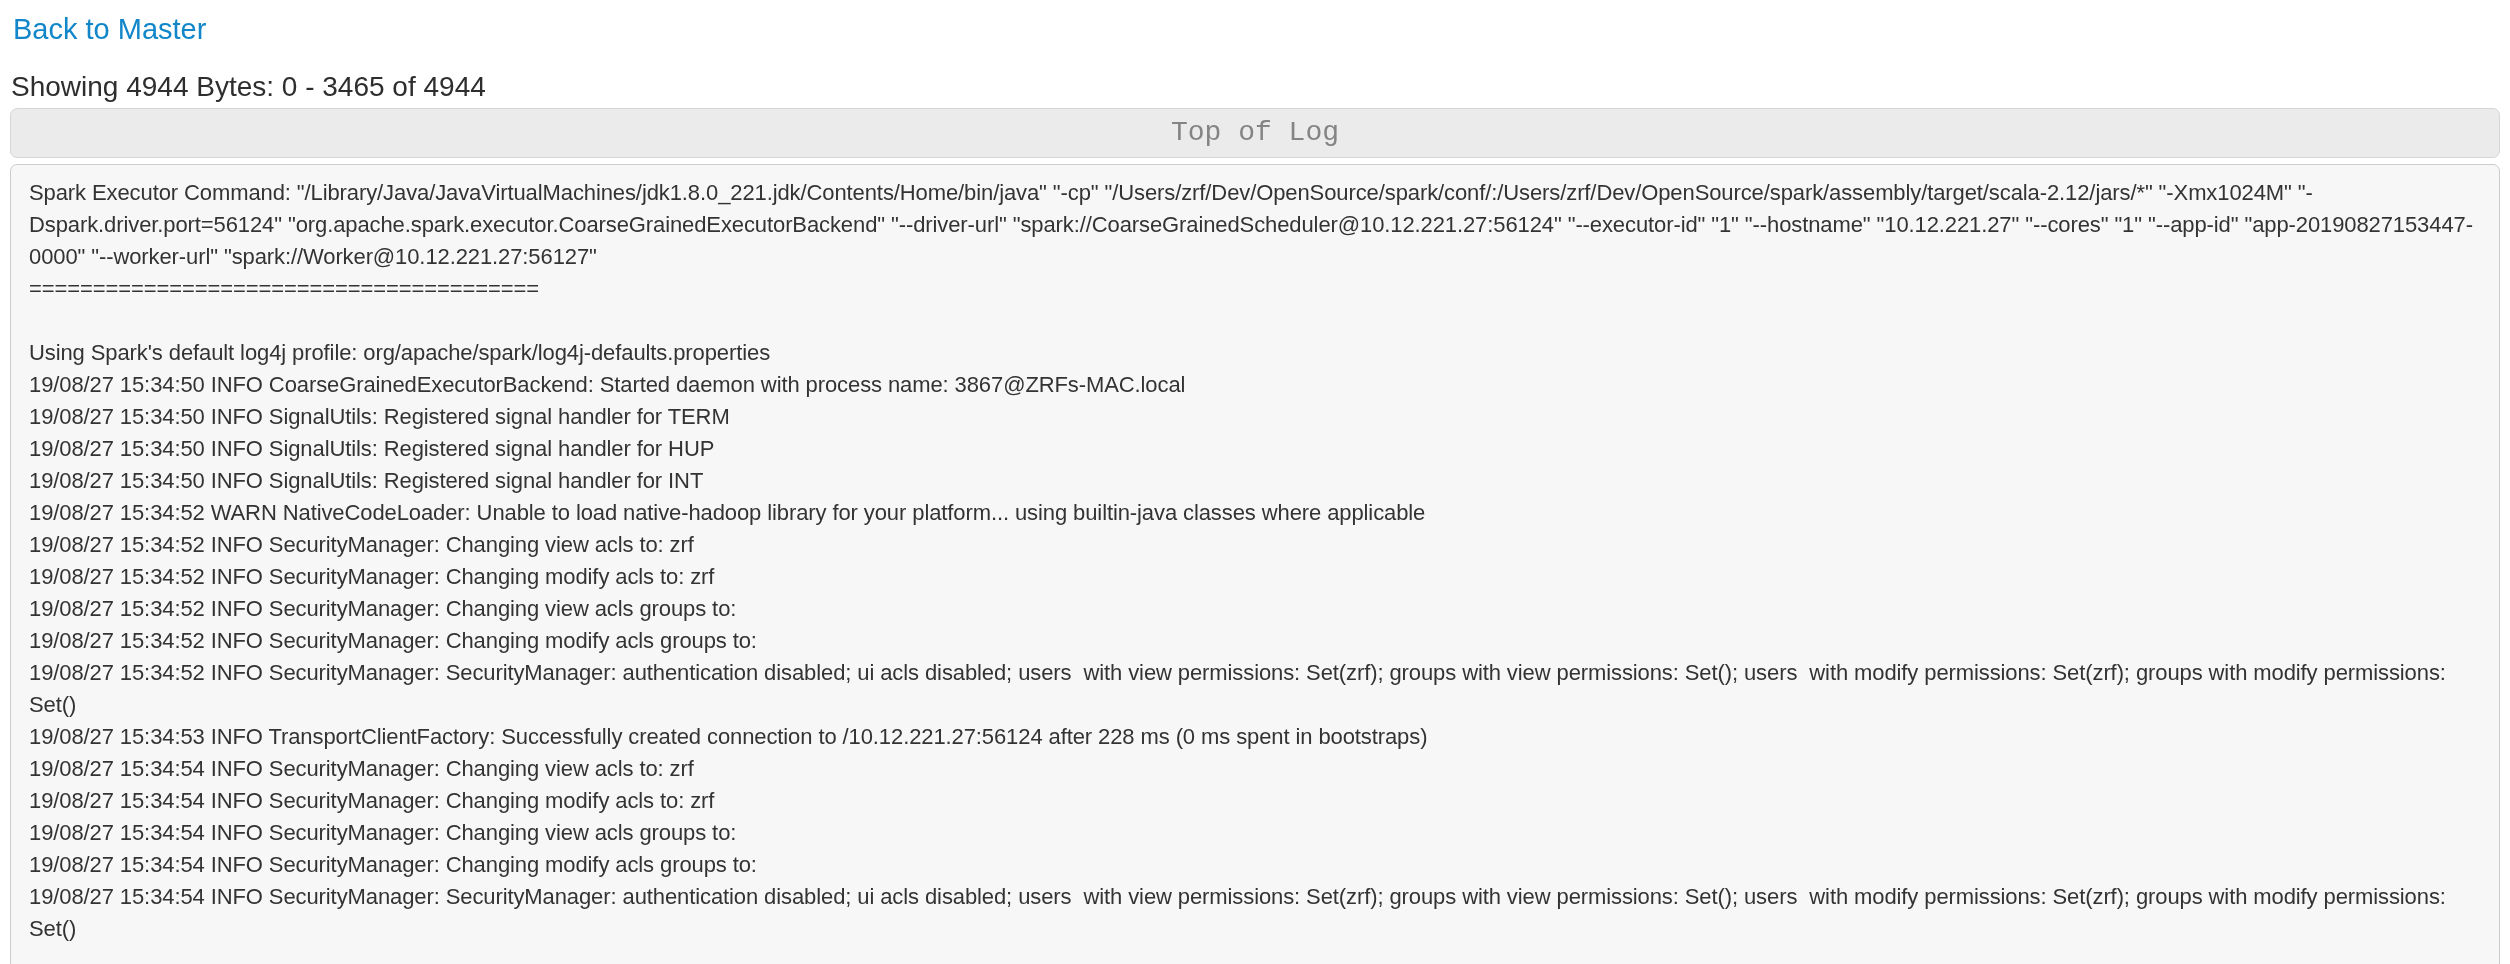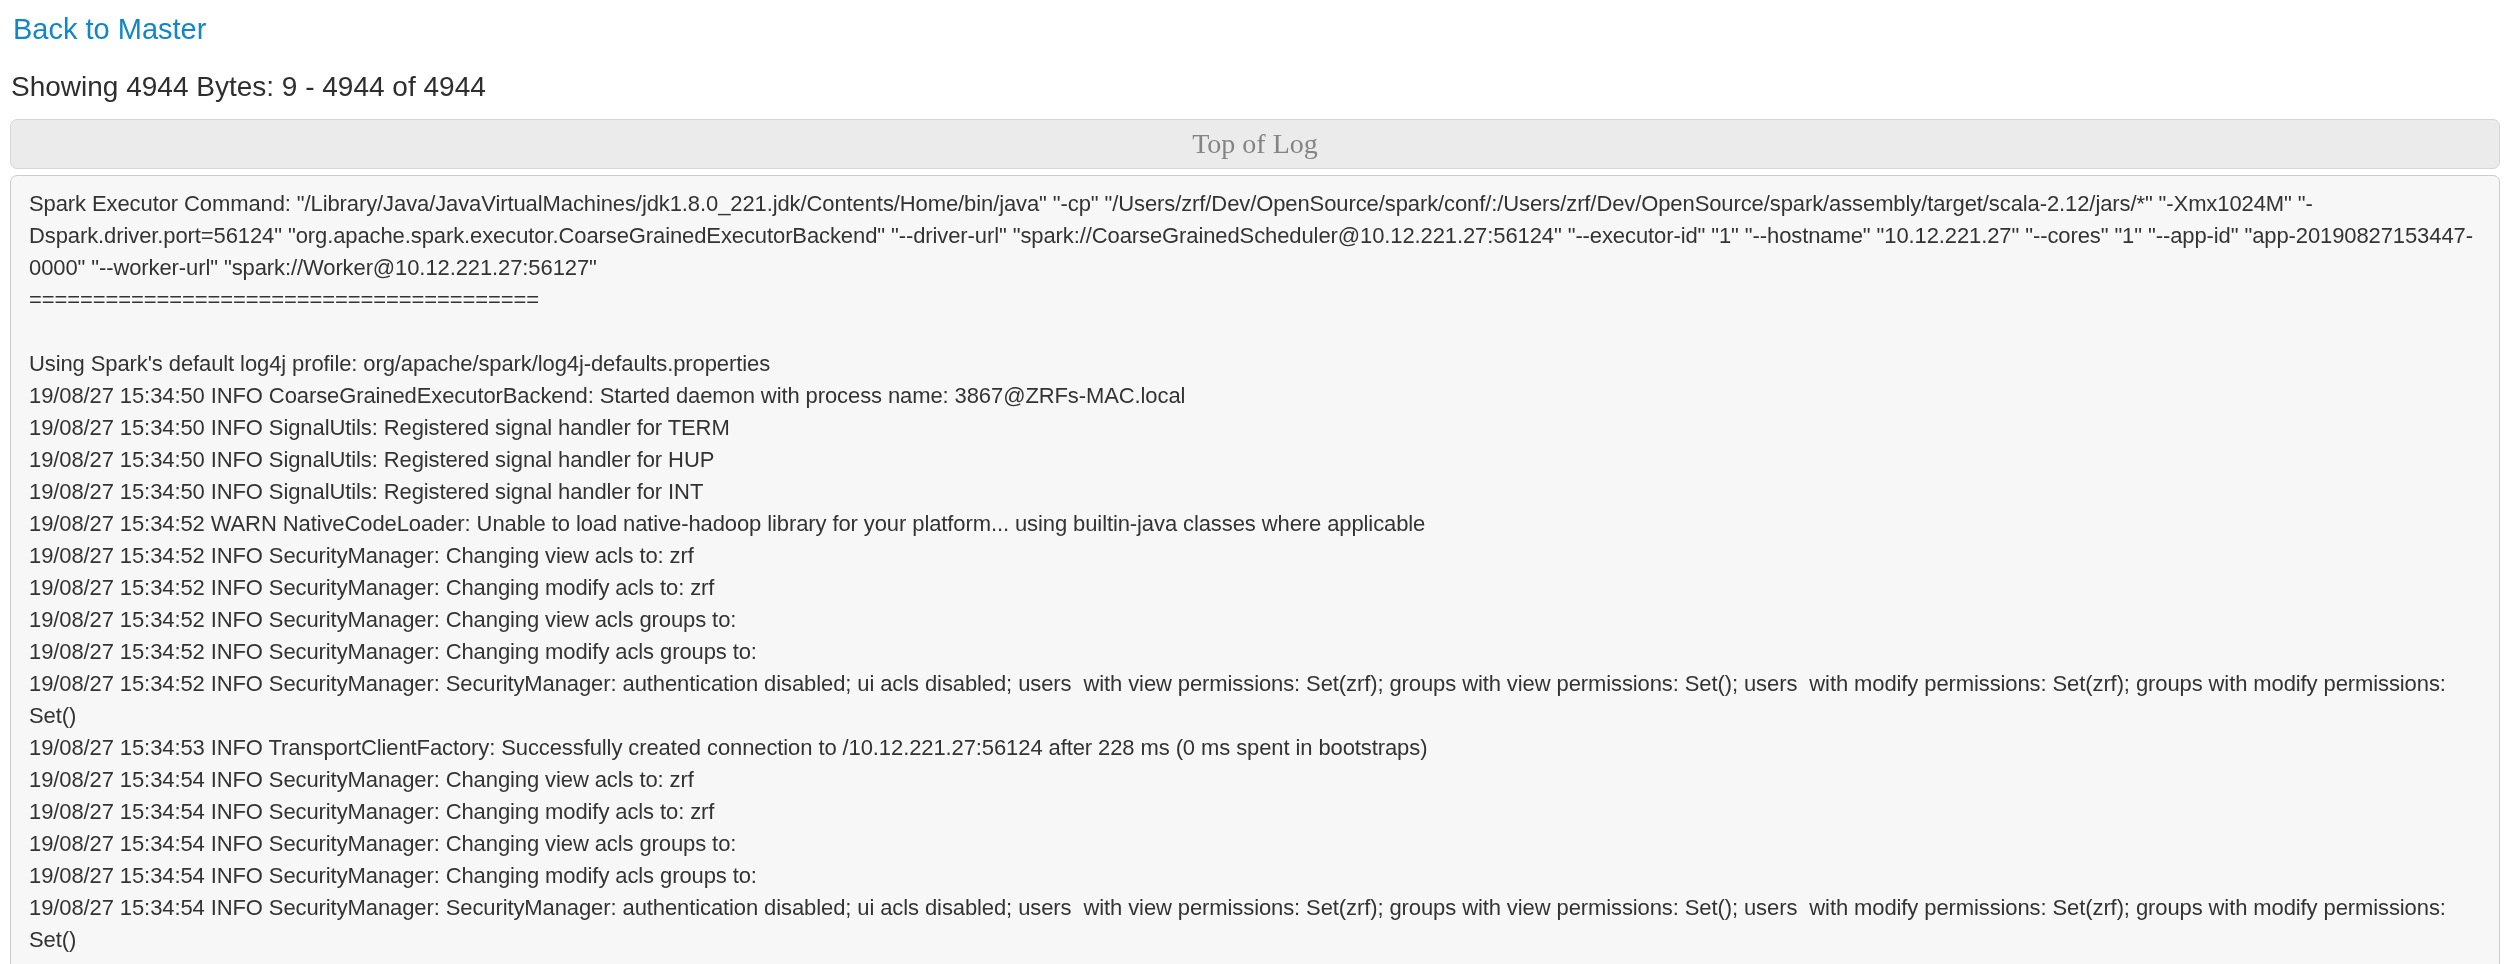--- a/index.html
+++ b/index.html
@@ -33,27 +33,27 @@
   .byte-range{
     margin-top:24px;
     padding-left:1px;
     font-size:28px;
     line-height:34px;
     color:var(--text-color);
   }
   .top-log-btn{
     display:block;
     width:100%;
-    margin-top:15px;
+    margin-top:4px;
     height:50px;
     background:var(--btn-bg);
     border:1px solid var(--btn-border);
     border-radius:7px;
     color:var(--btn-text);
-    font-family:Liberation Serif, serif;
+    font-family:Liberation Mono, monospace;
     font-size:28px;
     text-align:center;
     line-height:48px;
     padding:0;
     cursor:default;
   }
   .log-pre{
     margin:6px 0 0 0;
     min-height:820px;
     background:var(--pre-bg);
@@ -72,21 +72,21 @@
 </style>
 </head>
 <body>
 
 <div class="page">
 
   <div class="back-row">
     <a href="#" class="back-link">Back to Master</a>
   </div>
 
-  <div class="byte-range">Showing 4944 Bytes: 9 - 4944 of 4944</div>
+  <div class="byte-range">Showing 4944 Bytes: 0 - 3465 of 4944</div>
 
   <button type="button" class="top-log-btn">Top of Log</button>
 
   <pre class="log-pre">Spark Executor Command: "/Library/Java/JavaVirtualMachines/jdk1.8.0_221.jdk/Contents/Home/bin/java" "-cp" "/Users/zrf/Dev/OpenSource/spark/conf/:/Users/zrf/Dev/OpenSource/spark/assembly/target/scala-2.12/jars/*" "-Xmx1024M" "-Dspark.driver.port=56124" "org.apache.spark.executor.CoarseGrainedExecutorBackend" "--driver-url" "spark://CoarseGrainedScheduler@10.12.221.27:56124" "--executor-id" "1" "--hostname" "10.12.221.27" "--cores" "1" "--app-id" "app-20190827153447-0000" "--worker-url" "spark://Worker@10.12.221.27:56127"
 ========================================
 
 Using Spark's default log4j profile: org/apache/spark/log4j-defaults.properties
 19/08/27 15:34:50 INFO CoarseGrainedExecutorBackend: Started daemon with process name: 3867@ZRFs-MAC.local
 19/08/27 15:34:50 INFO SignalUtils: Registered signal handler for TERM
 19/08/27 15:34:50 INFO SignalUtils: Registered signal handler for HUP

